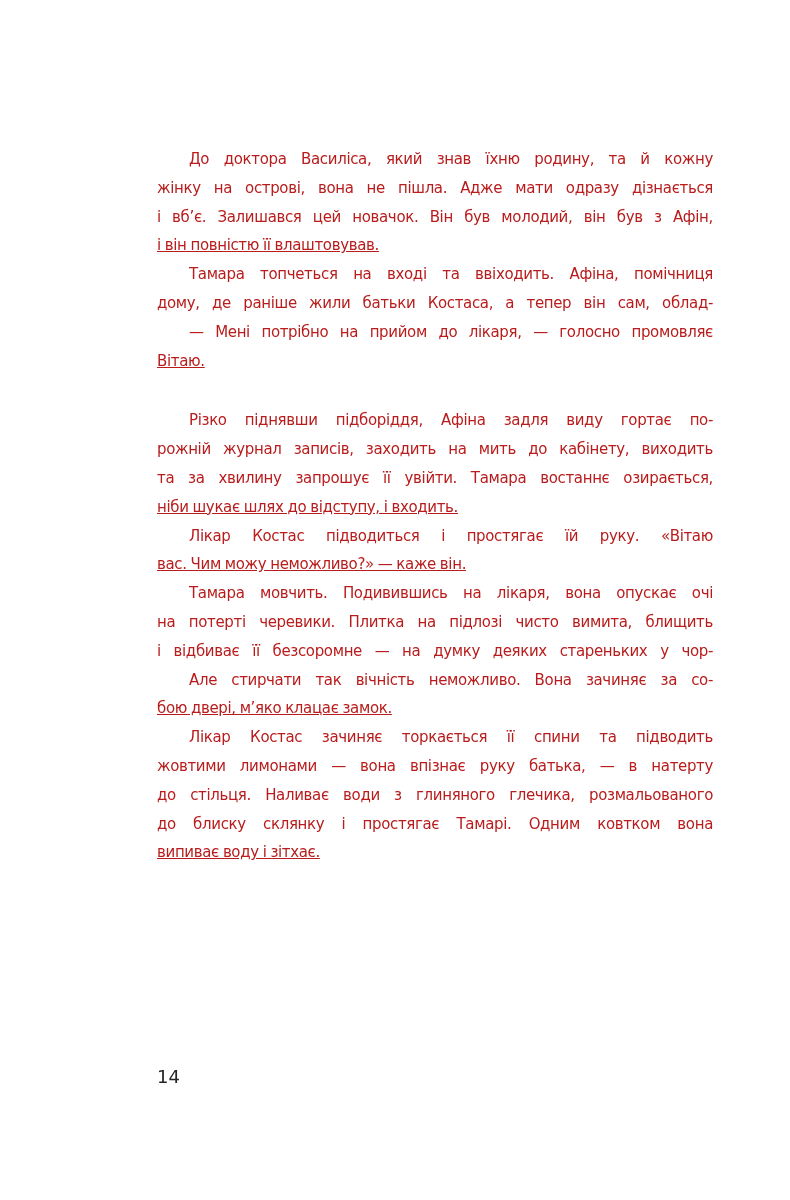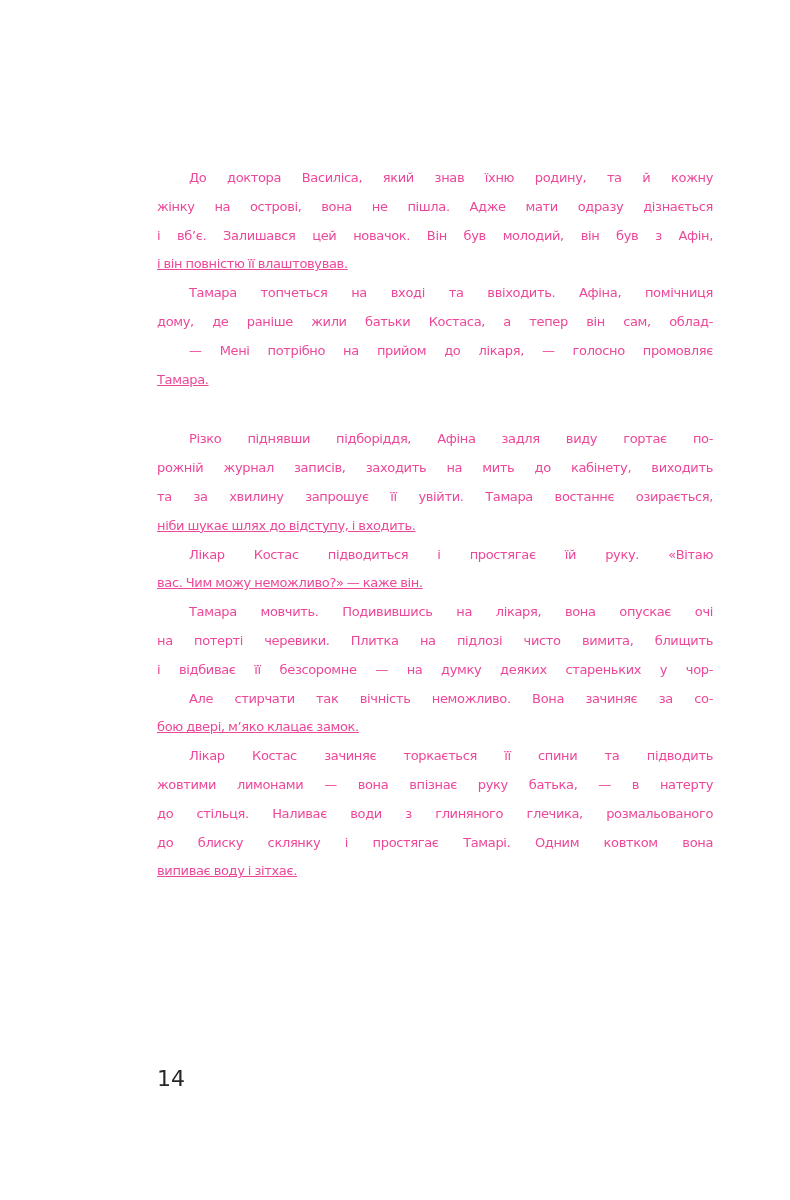--- a/index.html
+++ b/index.html
@@ -17,26 +17,26 @@
       position: absolute;
       left: 0;
       top: 0;
       width: 790px;
       height: 1200px;
       background: #ffffff;
     }
     .text-block {
       position: absolute;
       left: 157px;
-      top: 164px;
+      top: 145px;
       width: 556px;
       font-family: "DejaVu Sans", sans-serif;
-      font-size: 13px;
+      font-size: 15px;
       line-height: 28.8px;
-      color: #ec4899;
+      color: #b91c1c;
       letter-spacing: -0.35px;
       word-spacing: -0.5px;
     }
     .line {
       display: block;
       white-space: nowrap;
       text-align: justify;
       text-align-last: justify;
       height: 28.8px;
     }
@@ -49,21 +49,21 @@
     }
     .gap {
       display: block;
       height: 31px;
     }
     .page-number {
       position: absolute;
       left: 157px;
       top: 1066px;
       font-family: "DejaVu Sans", sans-serif;
-      font-size: 22px;
+      font-size: 18px;
       color: #262626;
     }
   </style>
 </head>
 <body>
 
 <div class="page">
   <div class="text-block">
 
     <div>
@@ -73,21 +73,21 @@
       <span class="line last">і він повністю її влаштовував.</span>
     </div>
 
     <div>
       <span class="line indent">Тамара топчеться на вході та ввіходить. Афіна, помічниця</span>
       <span class="line">дому, де раніше жили батьки Костаса, а тепер він сам, облад-</span>
     </div>
 
     <div>
       <span class="line indent">— Мені потрібно на прийом до лікаря, — голосно промовляє</span>
-      <span class="line last">Тамара.</span>
+      <span class="line last">Вітаю.</span>
     </div>
 
     <div class="gap"></div>
 
     <div>
       <span class="line indent">Різко піднявши підборіддя, Афіна задля виду гортає по-</span>
       <span class="line">рожній журнал записів, заходить на мить до кабінету, виходить</span>
       <span class="line">та за хвилину запрошує її увійти. Тамара востаннє озирається,</span>
       <span class="line last">ніби шукає шлях до відступу, і входить.</span>
     </div>

